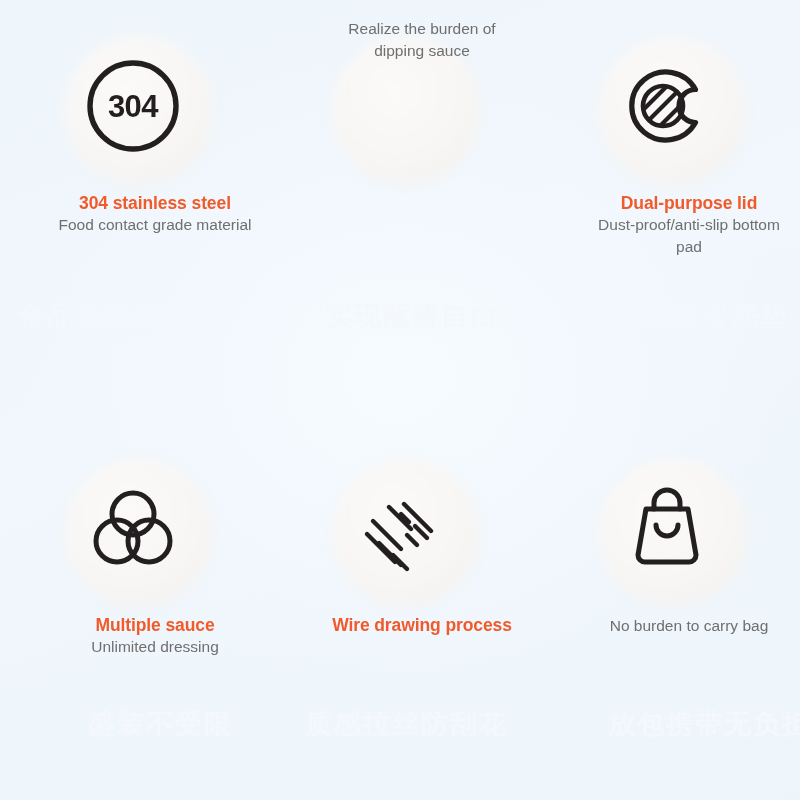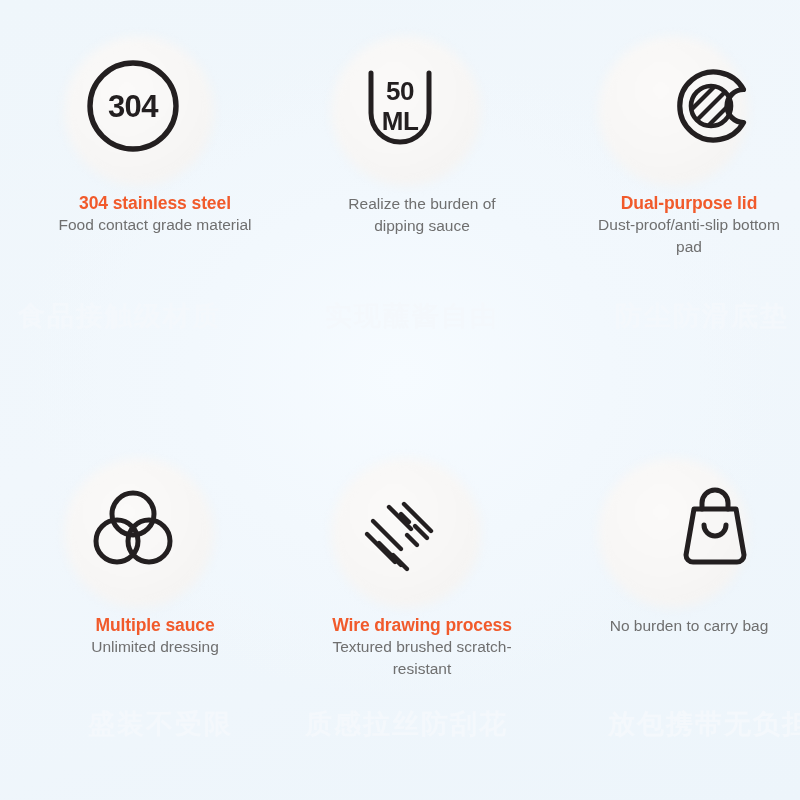--- a/index.html
+++ b/index.html
@@ -28,21 +28,21 @@
 
   .card {
     width:266px;
     display:flex;
     flex-direction:column;
     align-items:center;
     position:relative;
   }
   .card:nth-child(1){ width:266px; }
   .card:nth-child(2){ width:268px; }
-  .card:nth-child(3){ width:266px;align-items:flex-end; }
+  .card:nth-child(3){ width:266px; }
 
   
   .blob {
     position:absolute;
     width:150px; height:150px;
     border-radius:50%;
     background: radial-gradient(circle at 42% 36%, #fbfaf9 0%, #f7f6f5 55%, #f4f3f2 78%, rgba(244,243,242,0) 100%);
     filter: blur(5px);
     top:18px;
     left:50%;
@@ -114,27 +114,20 @@
         </svg>
       </div>
       <div class="labels">
         <div class="title">304 stainless steel</div>
         <div class="subtitle">Food contact grade material</div>
       </div>
     </div>
 
     <div class="card">
       <div class="blob"></div>
-      <div class="icon-wrap">
-        <svg width="110" height="110" viewBox="0 0 110 110" fill="none">
-          <path d="M26 22 V62 A29 29 0 0 0 84 62 V22" stroke="#231f20" stroke-width="5" stroke-linecap="round" fill="none"></path>
-          <text x="55" y="40" text-anchor="middle" dominant-baseline="central" font-family="Liberation Sans, sans-serif" font-size="26" font-weight="bold" fill="#231f20" letter-spacing="-0.5">50</text>
-          <text x="55" y="70" text-anchor="middle" dominant-baseline="central" font-family="Liberation Sans, sans-serif" font-size="26" font-weight="bold" fill="#231f20" letter-spacing="-0.5">ML</text>
-        </svg>
-      </div>
       <div class="labels">
         <div class="subtitle">Realize the burden of dipping sauce</div>
       </div>
     </div>
 
     <div class="card">
       <div class="blob"></div>
       <div class="icon-wrap">
         <svg width="110" height="110" viewBox="0 0 110 110" fill="none">
           <path d="M83.5 38.5 A34 34 0 1 0 83.5 71.5 A9.5 9.5 0 0 1 83.5 38.5 Z" stroke="#231f20" stroke-width="5.2" stroke-linejoin="round" fill="none"></path>
@@ -188,21 +181,20 @@
             <line x1="70" y1="53" x2="82" y2="65"></line>
             <line x1="22" y1="61" x2="50" y2="89"></line>
             <line x1="62" y1="62" x2="72" y2="72"></line>
             <line x1="34" y1="70" x2="56" y2="92"></line>
             <line x1="48" y1="82" x2="62" y2="96"></line>
           </g>
         </svg>
       </div>
       <div class="labels">
         <div class="title">Wire drawing process</div>
-        <div class="subtitle">Textured brushed scratch-resistant</div>
       </div>
     </div>
 
     <div class="card">
       <div class="blob"></div>
       <div class="icon-wrap">
         <svg width="110" height="110" viewBox="0 0 110 110" fill="none">
           <path d="M42 36 V30 A13 13 0 0 1 68 30 V36" stroke="#231f20" stroke-width="5" fill="none" stroke-linecap="round"></path>
           <path d="M34 36 H76 L84 82 A7 7 0 0 1 77 89 H33 A7 7 0 0 1 26 82 Z" stroke="#231f20" stroke-width="5" stroke-linejoin="round" fill="none"></path>
           <path d="M44 52 A11 11 0 0 0 66 52" stroke="#231f20" stroke-width="5" fill="none" stroke-linecap="round"></path>

